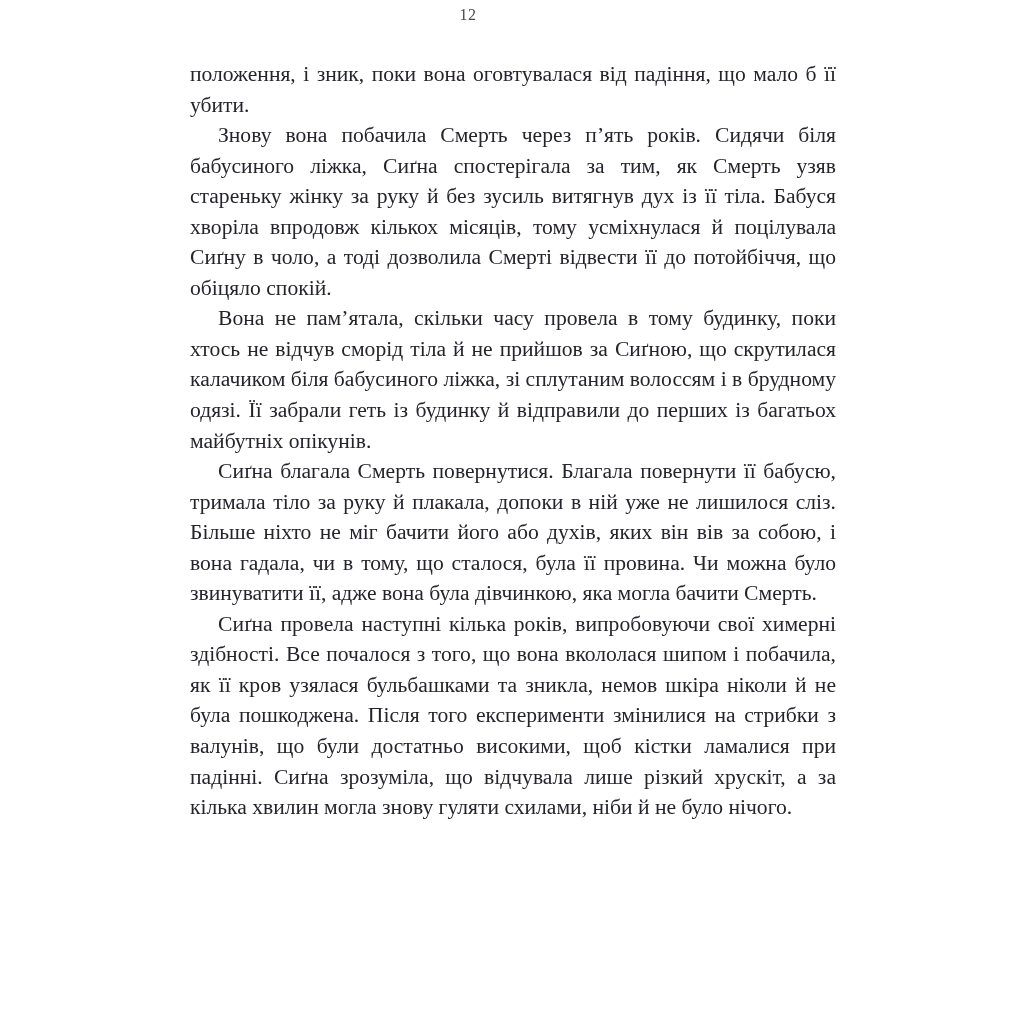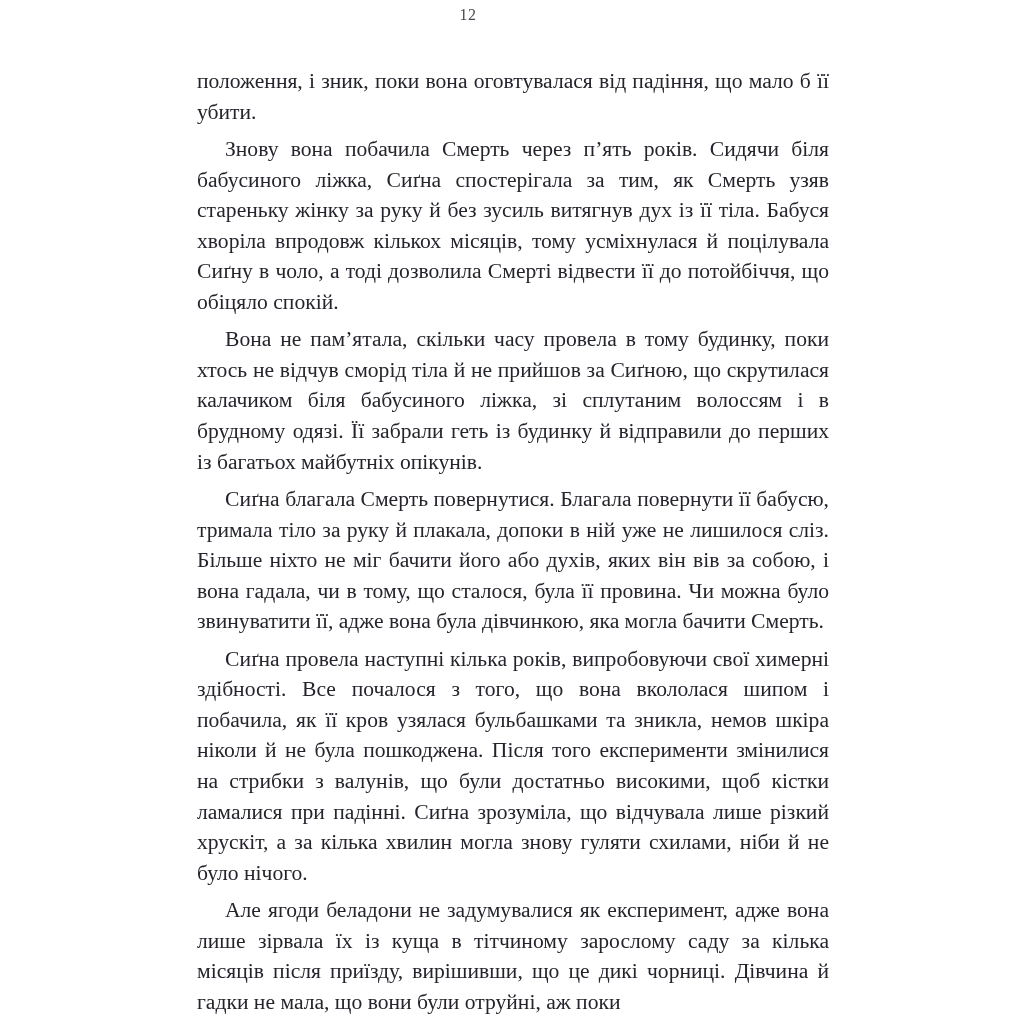--- a/index.html
+++ b/index.html
@@ -32,21 +32,21 @@
     top: 59px;
     width: 646px;
     font-size: 21.6px;
     line-height: 30.55px;
     color: #24242c;
     text-align: justify;
     text-justify: inter-word;
     hyphens: none;
   }
   .textblock p {
-    margin: 7px;
+    margin: 0;
     text-indent: 28px;
     text-align: justify;
   }
   .textblock p.noindent {
     text-indent: 0;
   }
   
   .textblock p:last-child {
     text-align: justify;
   }
@@ -57,16 +57,15 @@
 <div class="page">
 
   <div class="folio">12</div>
 
   <div class="textblock">
     <p class="noindent">положення, і зник, поки вона оговтувалася від падіння, що мало б її убити.</p>
     <p>Знову вона побачила Смерть через п’ять років. Сидячи біля бабусиного ліжка, Сиґна спостерігала за тим, як Смерть узяв стареньку жінку за руку й без зусиль витягнув дух із її тіла. Бабуся хворіла впродовж кількох місяців, тому усміхнулася й поцілувала Сиґну в чоло, а тоді дозволила Смерті відвести її до потойбіччя, що обіцяло спокій.</p>
     <p>Вона не пам’ятала, скільки часу провела в тому будинку, поки хтось не відчув сморід тіла й не прийшов за Сиґною, що скрутилася калачиком біля бабусиного ліжка, зі сплутаним волоссям і в брудному одязі. Її забрали геть із будинку й відправили до перших із багатьох майбутніх опікунів.</p>
     <p>Сиґна благала Смерть повернутися. Благала повернути її бабусю, тримала тіло за руку й плакала, допоки в ній уже не лишилося сліз. Більше ніхто не міг бачити його або духів, яких він вів за собою, і вона гадала, чи в тому, що сталося, була її провина. Чи можна було звинуватити її, адже вона була дівчинкою, яка могла бачити Смерть.</p>
     <p>Сиґна провела наступні кілька років, випробовуючи свої химерні здібності. Все почалося з того, що вона вкололася шипом і побачила, як її кров узялася бульбашками та зникла, немов шкіра ніколи й не була пошкоджена. Після того експерименти змінилися на стрибки з валунів, що були достатньо високими, щоб кістки ламалися при падінні. Сиґна зрозуміла, що відчувала лише різкий хрускіт, а за кілька хвилин могла знову гуляти схилами, ніби й не було нічого.</p>
-    <p>Але ягоди беладони не задумувалися як експеримент, адже вона лише зірвала їх із куща в тітчиному зарослому саду за кілька місяців після приїзду, вирішивши, що це дикі чорниці. Дівчина й гадки не мала, що вони були отруйні, аж поки</p>
   </div>
 
 </div>
 
 </body></html>

